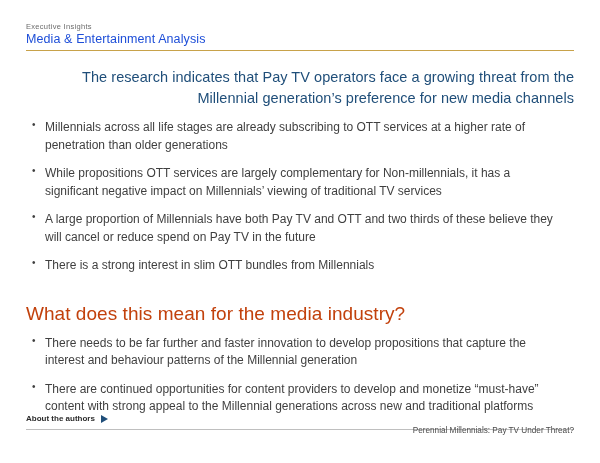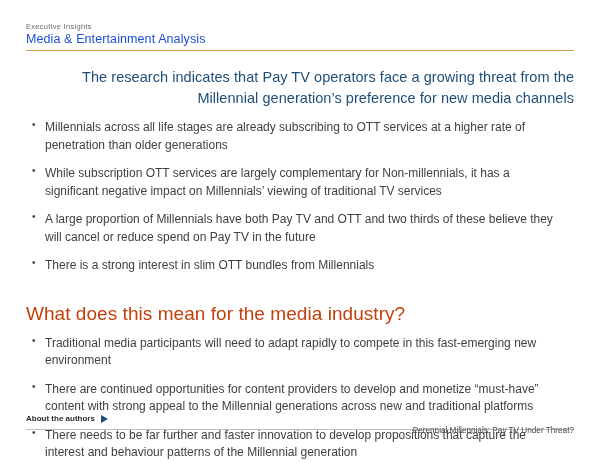--- a/index.html
+++ b/index.html
@@ -138,31 +138,30 @@
   <div>
     <div class="eyebrow">Executive Insights</div>
     <div class="doc-title">Media &amp; Entertainment Analysis</div>
     <div class="header-rule"></div>
   </div>
 
   <h1 class="main-heading">The research indicates that Pay TV operators face a growing threat from the Millennial generation’s preference for new media channels</h1>
 
   <ul class="bullets">
     <li>Millennials across all life stages are already subscribing to OTT services at a higher rate of penetration than older generations</li>
-    <li>While subscription OTT services are largely complementary for Non-millennials, it has a significant negative impact on Millennials’ viewing of traditional TV services</li>
+    <li>While propositions OTT services are largely complementary for Non-millennials, it has a significant negative impact on Millennials’ viewing of traditional TV services</li>
     <li>A large proportion of Millennials have both Pay TV and OTT and two thirds of these believe they will cancel or reduce spend on Pay TV in the future</li>
     <li>There is a strong interest in slim OTT bundles from Millennials</li>
   </ul>
 
   <h2 class="sub-heading">What does this mean for the media industry?</h2>
 
   <ul class="bullets">
-    <li>Traditional media participants will need to adapt rapidly to compete in this fast-emerging new environment</li>
+    <li>There needs to be far further and faster innovation to develop propositions that capture the interest and behaviour patterns of the Millennial generation</li>
     <li>There are continued opportunities for content providers to develop and monetize “must-have” content with strong appeal to the Millennial generations across new and traditional platforms</li>
-    <li>There needs to be far further and faster innovation to develop propositions that capture the interest and behaviour patterns of the Millennial generation</li>
   </ul>
 
   <div class="authors">
     <span>About the authors</span>
     <span class="arrow"></span>
   </div>
 
   <div class="footer-rule"></div>
   <div class="footer-text">Perennial Millennials: Pay TV Under Threat?</div>
 

